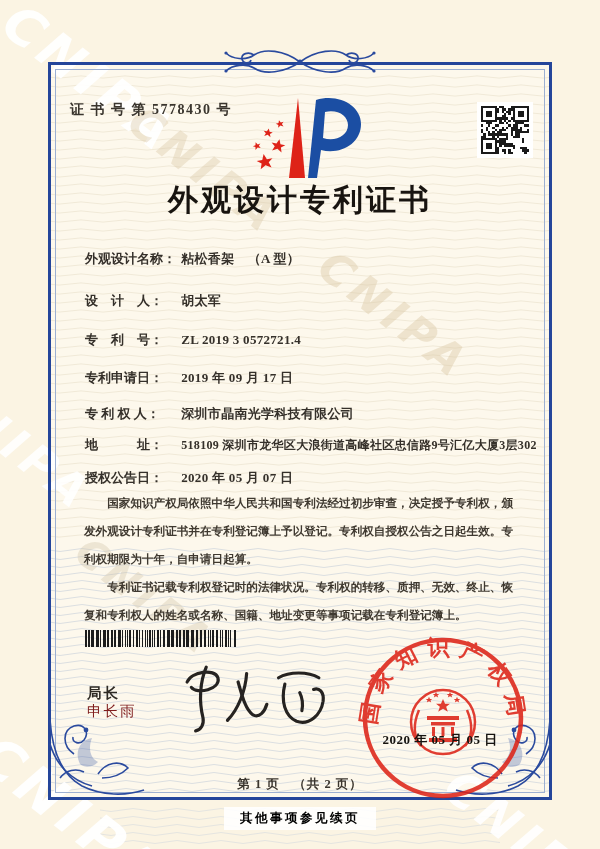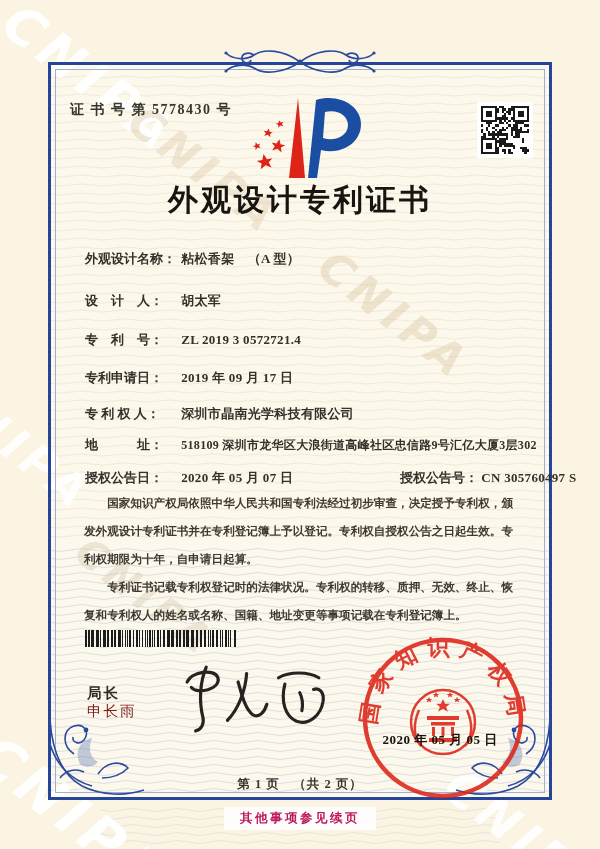--- a/index.html
+++ b/index.html
@@ -46,21 +46,21 @@
   .signer-name{left:87px;top:702px;font-size:14.5px;font-weight:400;color:#7f1d1d;letter-spacing:2px;}
   .signature{left:168px;top:656px;}
 
   .seal{left:352px;top:636px;}
   .seal-date{left:360px;top:731px;width:160px;text-align:center;font-size:13px;font-weight:700;
              color:#16130f;letter-spacing:0.5px;}
 
   .page-info{left:0;right:0;top:776px;text-align:center;font-size:12.5px;font-weight:600;
              color:#3a352e;letter-spacing:1px;}
   .foot-note{left:50%;top:807px;transform:translateX(-50%);background:rgba(255,255,255,0.88);
-             padding:3px 16px;font-size:12.5px;font-weight:600;color:#be185d;letter-spacing:2.5px;
+             padding:3px 16px;font-size:12.5px;font-weight:600;color:#000000;letter-spacing:2.5px;
              white-space:nowrap;}
 </style>
 </head>
 <body>
 
 <div class="page">
 
   <div class="abs inner-bg"></div>
 
   <svg id="waves-top" class="abs" style="left:48px;top:68px;" width="504" height="470">
@@ -480,24 +480,20 @@
     <span class="lbl">专 利 权 人：</span>
     <span class="val">深圳市晶南光学科技有限公司</span>
   </div>
   <div class="row row-addr" style="top:436px;">
     <span class="lbl">地　　　址：</span>
     <span class="val">518109 深圳市龙华区大浪街道高峰社区忠信路9号汇亿大厦3层302</span>
   </div>
   <div class="row" style="top:469px;">
     <span class="lbl">授权公告日：</span>
     <span class="val">2020 年 05 月 07 日</span>
-    <span class="grant2">
-      <span>授权公告号：</span>
-      <span class="val">CN 305760497 S</span>
-    </span>
   </div>
 
   <div class="abs paras">
     <p>国家知识产权局依照中华人民共和国专利法经过初步审查，决定授予专利权，颁发外观设计专利证书并在专利登记簿上予以登记。专利权自授权公告之日起生效。专利权期限为十年，自申请日起算。</p>
     <p>专利证书记载专利权登记时的法律状况。专利权的转移、质押、无效、终止、恢复和专利权人的姓名或名称、国籍、地址变更等事项记载在专利登记簿上。</p>
   </div>
 
   <svg id="barcode" class="abs barcode" width="153" height="17" viewBox="0 0 153 17">
       <rect x="0" y="0" width="2" height="17" fill="#1c1c1c"></rect>
       <rect x="3" y="0" width="2" height="17" fill="#1c1c1c"></rect>

